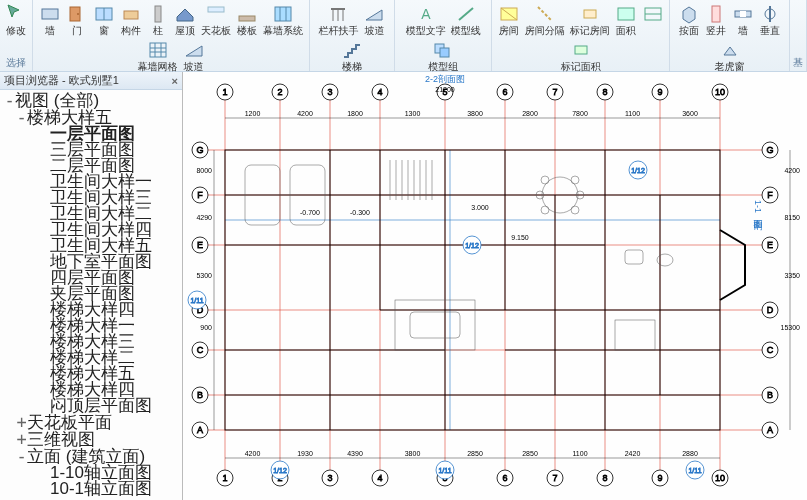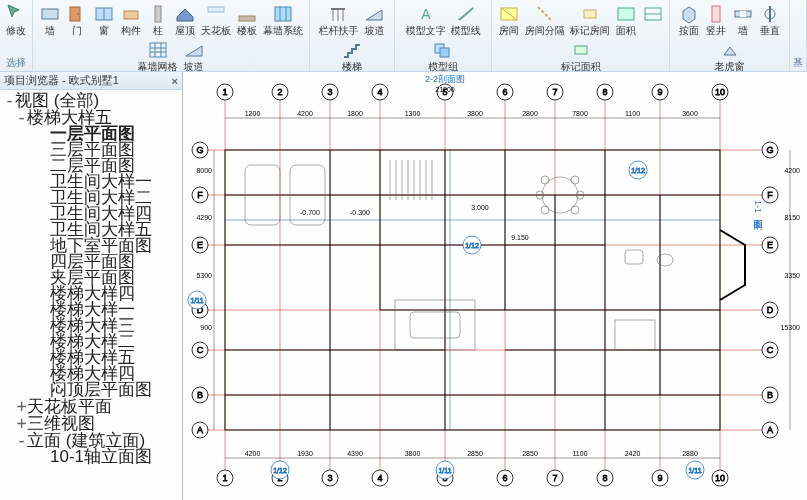--- a/index.html
+++ b/index.html
@@ -330,36 +330,38 @@
     <div class="tree">
       <div class="tnode">
         <span class="tw">-</span><span>视图 (全部)</span>
       </div>
       <div id="treebody">
           <div class="tnode ind1"><span class="tw">-</span><span>楼梯大样五</span></div>
           <div class="tnode ind2 sel" style="font-weight: bold;"><span class="tw"></span><span>一层平面图</span></div>
           <div class="tnode ind2"><span class="tw"></span><span>三层平面图</span></div>
           <div class="tnode ind2"><span class="tw"></span><span>二层平面图</span></div>
           <div class="tnode ind2"><span class="tw"></span><span>卫生间大样一</span></div>
+          <div class="tnode ind2"><span class="tw"></span><span>卫生间大样三</span></div>
           <div class="tnode ind2"><span class="tw"></span><span>卫生间大样二</span></div>
           <div class="tnode ind2"><span class="tw"></span><span>卫生间大样四</span></div>
           <div class="tnode ind2"><span class="tw"></span><span>卫生间大样五</span></div>
           <div class="tnode ind2"><span class="tw"></span><span>地下室平面图</span></div>
           <div class="tnode ind2"><span class="tw"></span><span>四层平面图</span></div>
           <div class="tnode ind2"><span class="tw"></span><span>夹层平面图</span></div>
           <div class="tnode ind2"><span class="tw"></span><span>楼梯大样四</span></div>
           <div class="tnode ind2"><span class="tw"></span><span>楼梯大样一</span></div>
           <div class="tnode ind2"><span class="tw"></span><span>楼梯大样三</span></div>
           <div class="tnode ind2"><span class="tw"></span><span>楼梯大样二</span></div>
           <div class="tnode ind2"><span class="tw"></span><span>楼梯大样五</span></div>
           <div class="tnode ind2"><span class="tw"></span><span>楼梯大样四</span></div>
           <div class="tnode ind2"><span class="tw"></span><span>闷顶层平面图</span></div>
           <div class="tnode ind1"><span class="tw">+</span><span>天花板平面</span></div>
           <div class="tnode ind1"><span class="tw">+</span><span>三维视图</span></div>
           <div class="tnode ind1"><span class="tw">-</span><span>立面 (建筑立面)</span></div>
+          <div class="tnode ind2"><span class="tw"></span><span>1-10轴立面图</span></div>
           <div class="tnode ind2"><span class="tw"></span><span>10-1轴立面图</span></div>
         </div>
     </div>
   </div>
 
   <div class="canvas">
     <svg viewBox="183 72 624 428">
         <g class="gridg">
           <line x1="225" y1="95" x2="225" y2="470"></line>
           <line x1="280" y1="95" x2="280" y2="470"></line>

